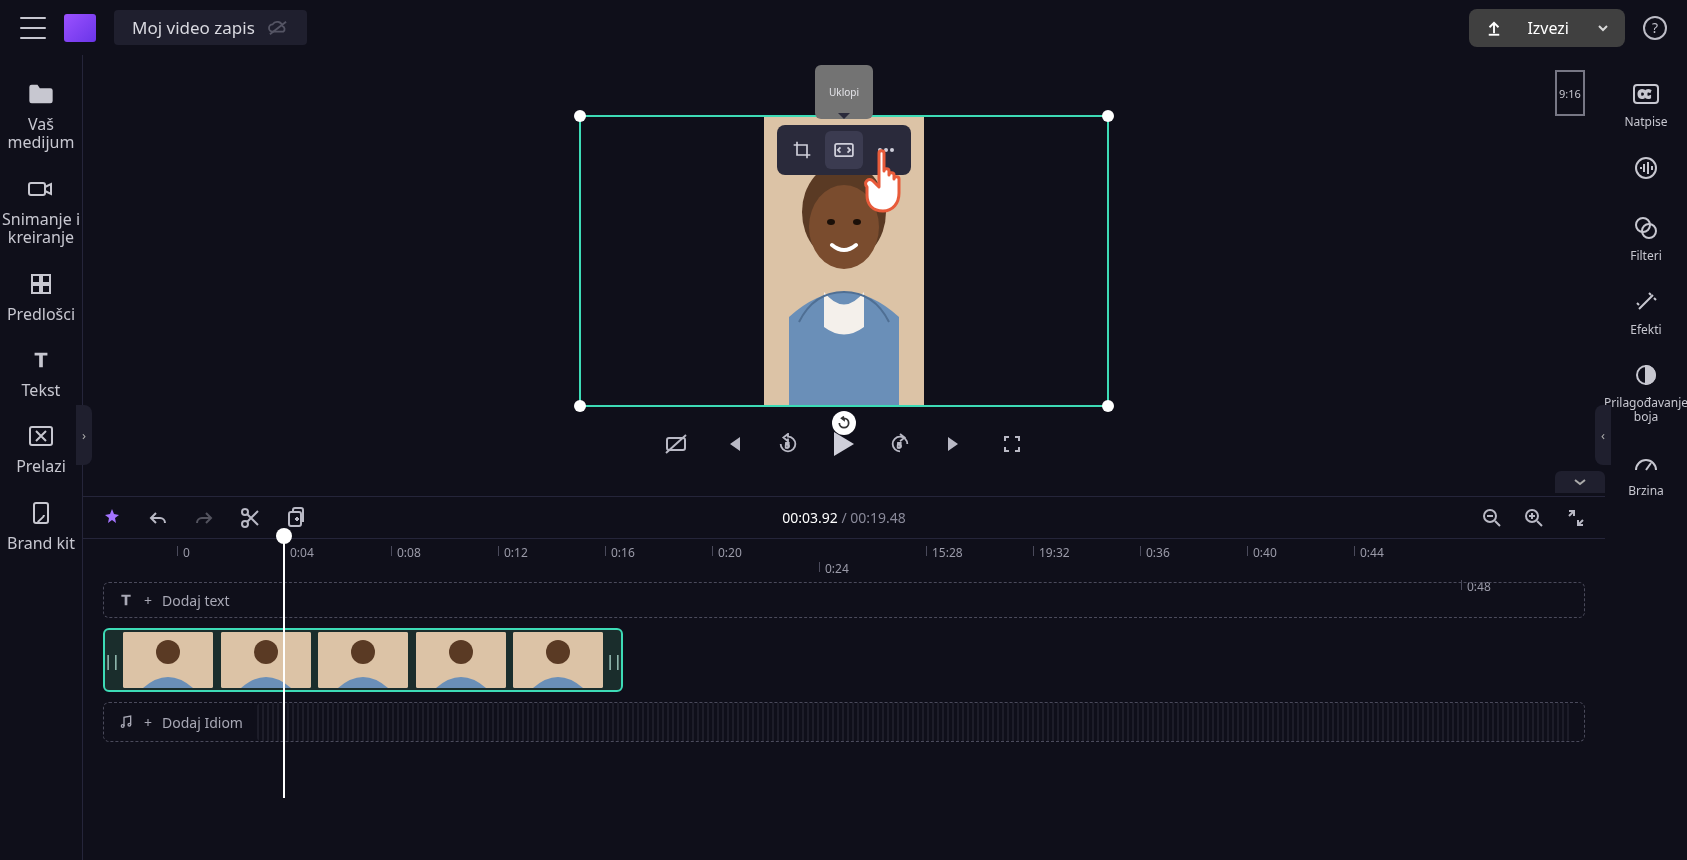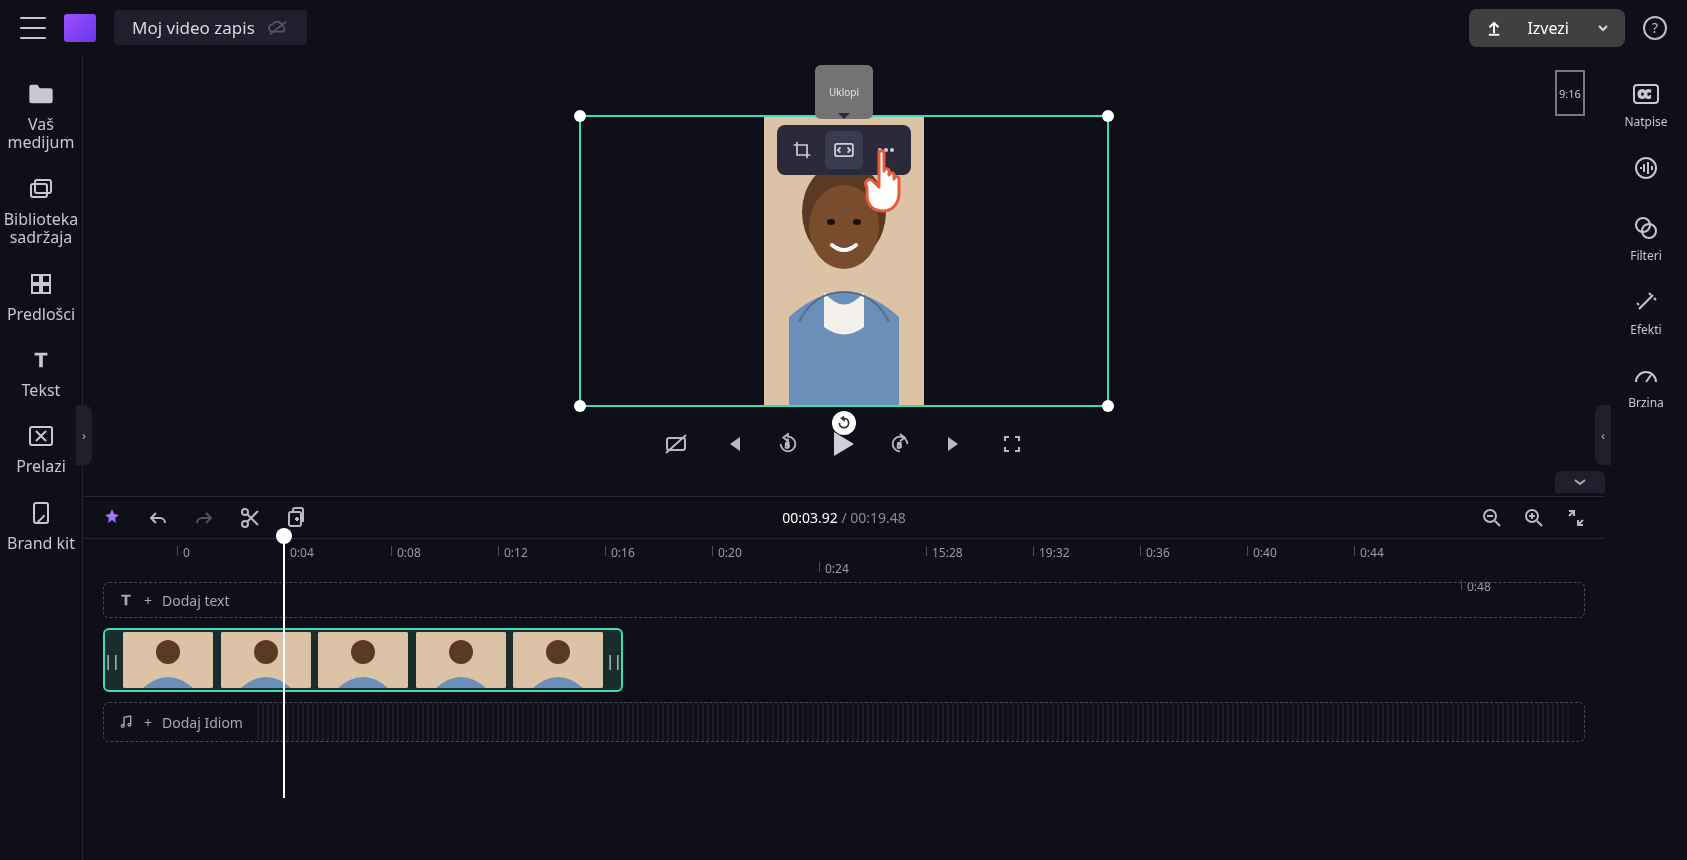--- a/index.html
+++ b/index.html
@@ -110,26 +110,26 @@
     <div class="item">
       <span class="ic">
           <svg width="28" height="24" viewBox="0 0 24 20" fill="#c7c7d0">
             <path d="M2 4a2 2 0 012-2h5l2 3h9a2 2 0 012 2v9a2 2 0 01-2 2H4a2 2 0 01-2-2V4z"></path>
           </svg>
         </span>
       <span class="lbl">Vaš medijum</span>
     </div>
     <div class="item">
       <span class="ic">
-          <svg width="26" height="26" viewBox="0 0 26 26" fill="none" stroke="#c7c7d0" stroke-width="2">
-            <rect x="3" y="8" width="16" height="13" rx="2"></rect>
-            <rect x="7" y="4" width="16" height="13" rx="2"></rect>
-          </svg>
-        </span>
-      <span class="lbl">Biblioteka sadržaja</span>
+          <svg width="28" height="20" viewBox="0 0 28 20" fill="none" stroke="#c7c7d0" stroke-width="2">
+            <rect x="2" y="4" width="16" height="12" rx="2"></rect>
+            <path d="M18 8l6-3v10l-6-3"></path>
+          </svg>
+        </span>
+      <span class="lbl">Snimanje i kreiranje</span>
     </div>
     <div class="item">
       <span class="ic">
           <svg width="24" height="24" viewBox="0 0 24 24" fill="none" stroke="#c7c7d0" stroke-width="2">
             <rect x="3" y="3" width="8" height="8"></rect>
             <rect x="13" y="3" width="8" height="8"></rect>
             <rect x="3" y="13" width="8" height="8"></rect>
             <rect x="13" y="13" width="8" height="8"></rect>
           </svg>
         </span>
@@ -446,20 +446,29 @@
     <div class="item">
       <span class="ic">
           <svg width="24" height="24" viewBox="0 0 24 24" fill="none" stroke="#c7c7d0" stroke-width="2">
             <path d="M5 19L19 5M15 3l2 2M20 8l2 2M3 13l2 2"></path>
           </svg>
         </span>
       <span class="lbl">Efekti</span>
     </div>
     <div class="item">
       <span class="ic">
+          <svg width="24" height="24" viewBox="0 0 24 24" fill="none" stroke="#c7c7d0" stroke-width="2">
+            <circle cx="12" cy="12" r="9"></circle>
+            <path d="M12 3a9 9 0 010 18z" fill="#c7c7d0"></path>
+          </svg>
+        </span>
+      <span class="lbl">Prilagođavanje boja</span>
+    </div>
+    <div class="item">
+      <span class="ic">
           <svg width="26" height="22" viewBox="0 0 26 22" fill="none" stroke="#c7c7d0" stroke-width="2">
             <path d="M3 18a10 10 0 0120 0"></path>
             <path d="M13 18l5-7"></path>
           </svg>
         </span>
       <span class="lbl">Brzina</span>
     </div>
   </div>
 </div>
 

